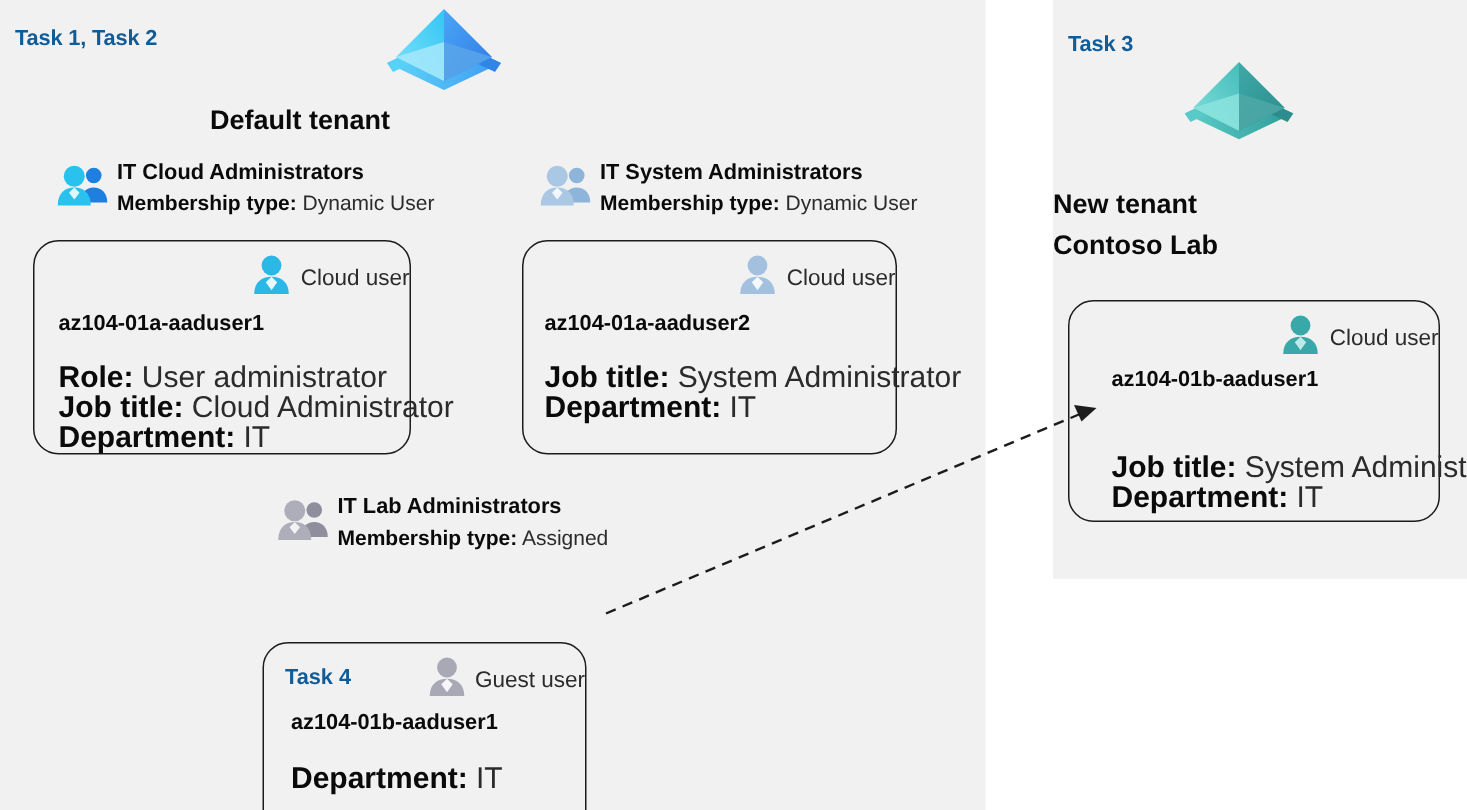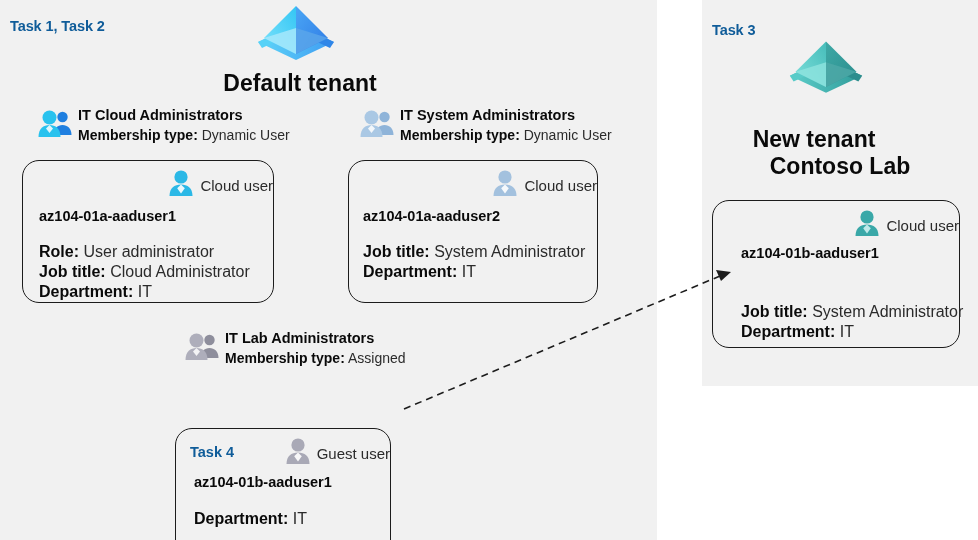--- a/index.html
+++ b/index.html
@@ -13,21 +13,21 @@
   #right-panel{left:702px;top:0;width:276px;height:386px;}
 
   .task-tag{
     position:absolute;color:#0f5c99;font-weight:bold;font-size:14.5px;
     letter-spacing:-0.1px;white-space:nowrap;margin-top:11px;
   }
   #task12{left:10px;top:7px;}
   #task3{left:712px;top:11px;}
 
   .tenant-label{
-    position:absolute;text-align:center;font-weight:bold;font-size:23px;
+    position:absolute;text-align:left;font-weight:bold;font-size:18px;
     white-space:nowrap;color:#0a0a0a;
   }
   #default-tenant-label{left:140px;top:70px;width:320px;}
   #new-tenant-line1{left:702px;top:126px;width:224px;}
   #new-tenant-line2{left:702px;top:153px;width:276px;}
 
   
   .tenant-icon{position:absolute;}
   .tenant-icon svg{display:block;}
 
@@ -48,21 +48,21 @@
     position:absolute;left:0;right:0;top:6px;height:36px;
     display:flex;align-items:center;justify-content:flex-end;gap:6px;
   }
   .card-head .tasklbl{
     position:absolute;left:14px;top:9px;color:#0f5c99;font-weight:bold;font-size:14.5px;
   }
   .usertype{font-size:15px;color:#2b2b2b;white-space:nowrap;}
   .card-user{
     position:absolute;font-weight:bold;font-size:14.5px;color:#0a0a0a;white-space:nowrap;
   }
-  .card-attrs{position:absolute;font-size:16px;line-height:20px;color:#2b2b2b;}
+  .card-attrs{position:absolute;font-size:20px;line-height:20px;color:#2b2b2b;}
   .card-attrs div{white-space:nowrap;}
   .card-attrs b{color:#0a0a0a;font-weight:bold;}
 
   
   #arrow-layer{position:absolute;left:0;top:0;width:978px;height:540px;pointer-events:none;}
 </style>
 </head>
 <body>
 
 <div class="panel" id="left-panel"></div>

